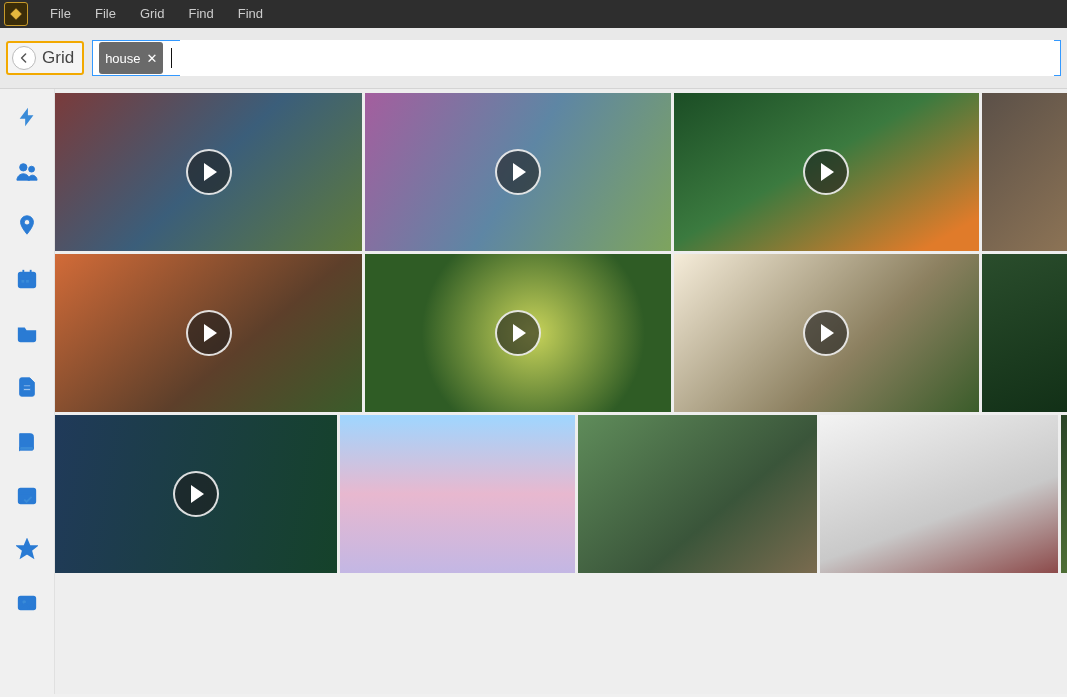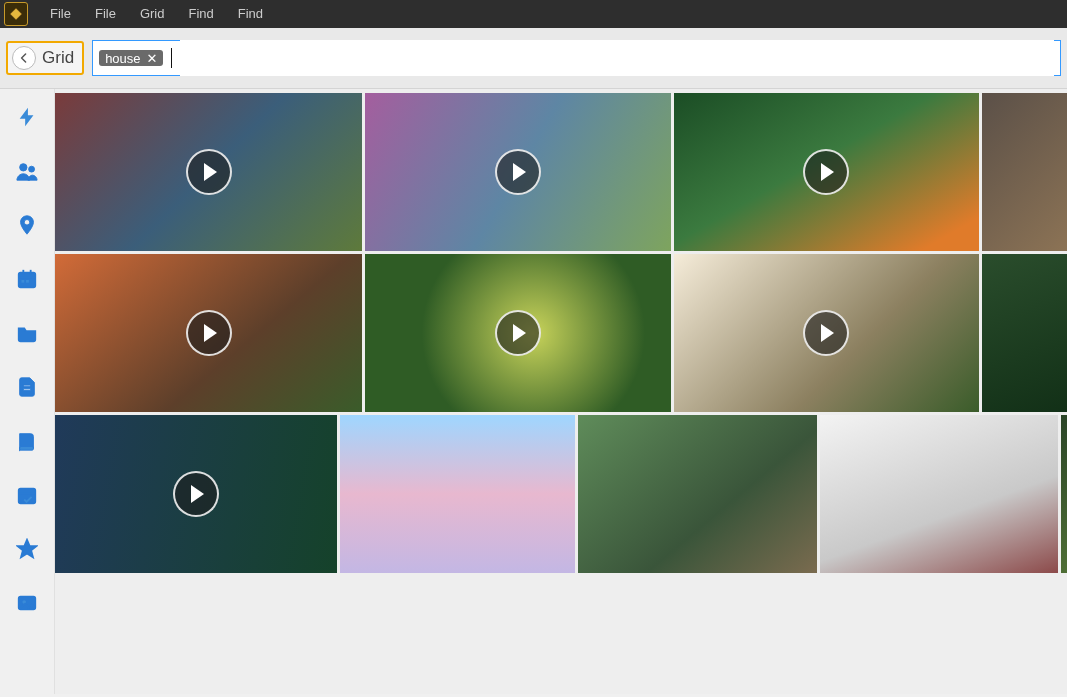--- a/index.html
+++ b/index.html
@@ -84,21 +84,21 @@
     align-items: center;
     padding: 0 6px;
     gap: 8px;
   }
   .tag-chip {
     background: #6a6a6a;
     color: #fff;
     border-radius: 3px;
     display: flex;
     align-items: center;
-    height: 16px;
+    height: 32px;
     padding: 0 6px;
     gap: 6px;
     font-size: 13px;
   }
   .tag-chip .x { font-size: 13px; cursor: pointer; line-height: 1; }
   .search-input {
     border: none;
     outline: none;
     flex: 1;
     height: 100%;

